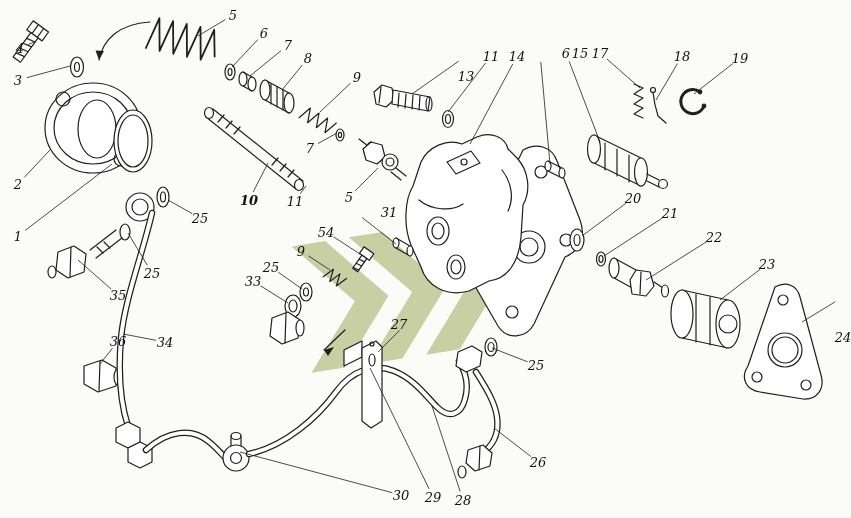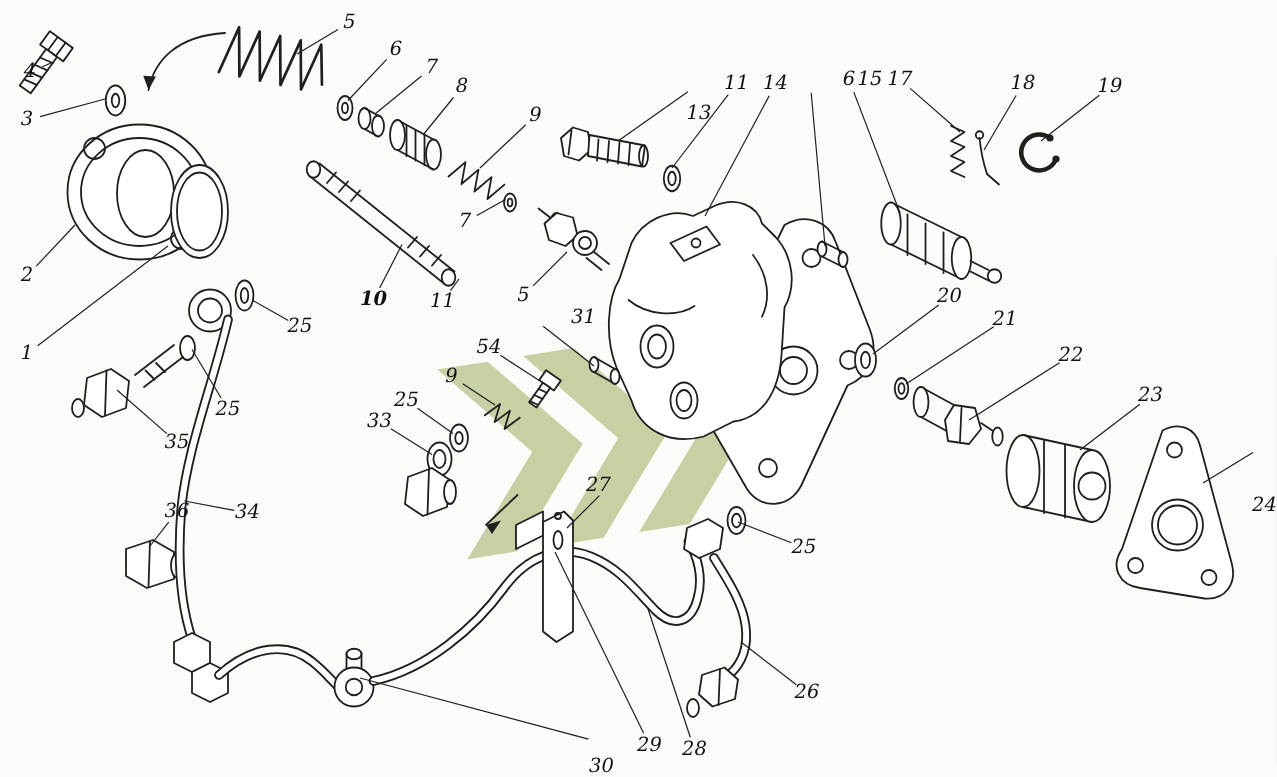--- a/index.html
+++ b/index.html
@@ -429,17 +429,17 @@
       <div class="callout" data-name="callout-36" style="left: 118px; top: 341px;">36</div>
       <div class="callout" data-name="callout-34" style="left: 165px; top: 342px;">34</div>
       <div class="callout" data-name="callout-20" style="left: 633px; top: 198px;">20</div>
       <div class="callout" data-name="callout-21" style="left: 670px; top: 213px;">21</div>
       <div class="callout" data-name="callout-22" style="left: 714px; top: 237px;">22</div>
       <div class="callout" data-name="callout-23" style="left: 767px; top: 264px;">23</div>
       <div class="callout" data-name="callout-24" style="left: 843px; top: 297px; margin-top: 40px;">24</div>
       <div class="callout" data-name="callout-27" style="left: 399px; top: 324px;">27</div>
       <div class="callout" data-name="callout-25" style="left: 536px; top: 365px;">25</div>
       <div class="callout" data-name="callout-26" style="left: 538px; top: 462px;">26</div>
-      <div class="callout" data-name="callout-30" style="left: 401px; top: 495px; margin-top: 16px;">30</div>
+      <div class="callout" data-name="callout-30" style="left: 401px; top: 495px;">30</div>
       <div class="callout" data-name="callout-29" style="left: 433px; top: 497px;">29</div>
       <div class="callout" data-name="callout-28" style="left: 463px; top: 500px;">28</div>
     </div>
 </div>
 
 </body></html>

